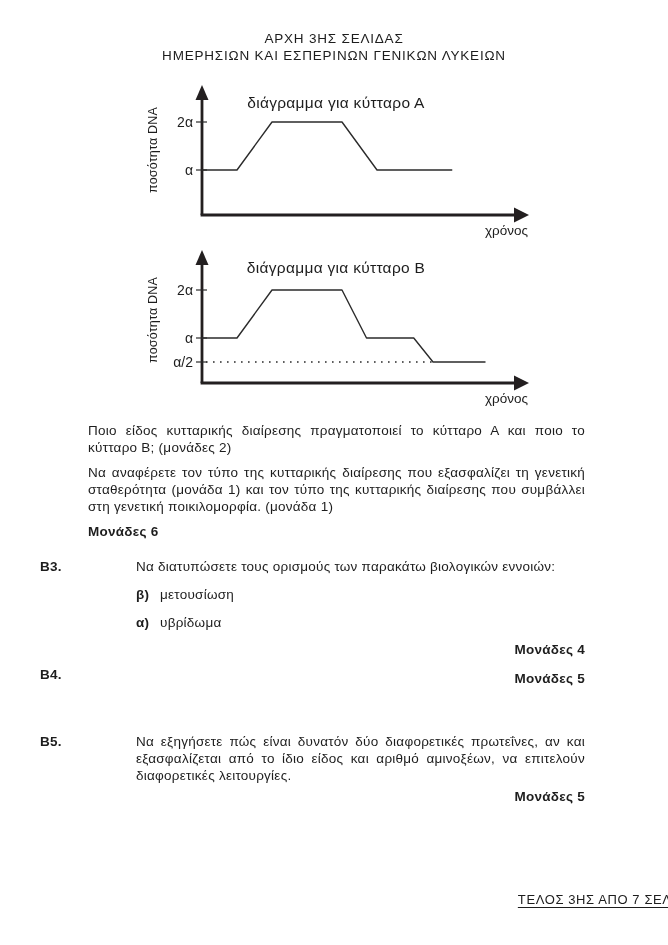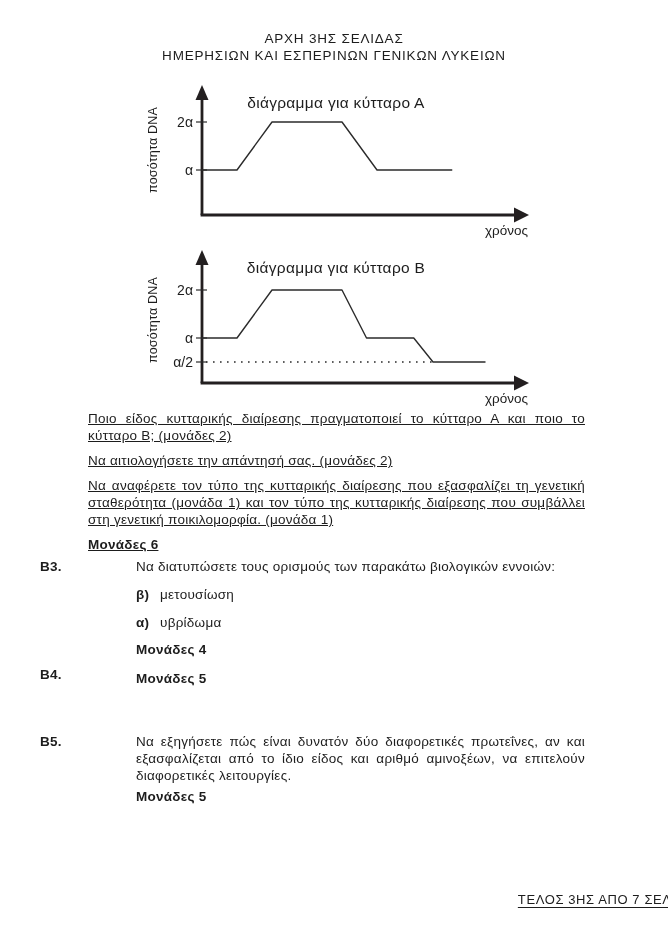--- a/index.html
+++ b/index.html
@@ -15,24 +15,24 @@
   svg text{font-family:"Liberation Sans",sans-serif;fill:#1d1d1d;}
   .chart-title{font-size:15.5px;letter-spacing:.3px;}
   .ylab{font-size:12.5px;letter-spacing:.2px;}
   .xlab{font-size:13.5px;}
   .ticklab{font-size:14px;}
   .axis{stroke:#231f20;stroke-width:2.8;fill:none;}
   .arrow{fill:#231f20;stroke:none;}
   .curve{stroke:#2b2b2b;stroke-width:1.4;fill:none;stroke-linejoin:round;}
   .tick{stroke:#2b2b2b;stroke-width:1.2;}
   .dotted{stroke:#2b2b2b;stroke-width:1.7;stroke-dasharray:1.6 5.4;}
-  .qblock{position:absolute;left:88px;top:410px;width:497px;
-    font-size:13.5px;line-height:17px;letter-spacing:.25px;text-decoration:underline;}
+  .qblock{position:absolute;left:88px;top:422px;width:497px;
+    font-size:13.5px;line-height:17px;letter-spacing:.25px;}
   .qblock p{margin:0 0 8px;text-align:justify;}
-  .points{text-align:left;font-weight:bold;margin:2px 0 0;}
+  .points{text-align:right;font-weight:bold;margin:2px 0 0;}
   .section{position:absolute;left:40px;width:545px;display:flex;
     font-size:13.5px;line-height:17px;letter-spacing:.25px;gap:48px;}
   #sec-b3{top:558px;} #sec-b4{top:666px;} #sec-b5{top:733px;}
   .sec-label{width:48px;flex:none;font-weight:bold;}
   .sec-body{flex:1;min-width:0;}
   .sec-text{margin:0;text-align:justify;}
   .item{margin-top:11px;}
   .item-label{font-weight:bold;display:inline-block;width:24px;}
   .footer{position:absolute;top:892px;left:0;width:100%;text-align:right;
     font-size:13px;letter-spacing:.6px;padding-left:35px;}
@@ -80,21 +80,20 @@
         <text x="53" y="96" text-anchor="end" class="ticklab">α</text>
         <line x1="56" x2="67" y1="115" y2="115" class="tick"></line>
         <text x="53" y="120" text-anchor="end" class="ticklab">α/2</text>
         <line x1="66" x2="293" y1="115" y2="115" class="dotted"></line>
         <polyline points="62,91 97,91 132,43 202,43 226.5,91 273.75,91 293,115 345.5,115" class="curve"></polyline>
       </svg>
   </div>
 
   <div class="qblock">
     <p>Ποιο είδος κυτταρικής διαίρεσης πραγματοποιεί το κύτταρο Α και ποιο το κύτταρο Β; (μονάδες 2)</p>
-    <p>Να αιτιολογήσετε την απάντησή σας. (μονάδες 2)</p>
     <p>Να αναφέρετε τον τύπο της κυτταρικής διαίρεσης που εξασφαλίζει τη γενετική σταθερότητα (μονάδα 1) και τον τύπο της κυτταρικής διαίρεσης που συμβάλλει στη γενετική ποικιλομορφία. (μονάδα 1)</p>
     <p class="points">Μονάδες 6</p>
   </div>
 
   <div class="section" id="sec-b3">
     <div class="sec-label">Β3.</div>
     <div class="sec-body">
       <p class="sec-text">Να διατυπώσετε τους ορισμούς των παρακάτω βιολογικών εννοιών:</p>
       <div class="item">
         <span class="item-label">β)</span><span>μετουσίωση</span>

